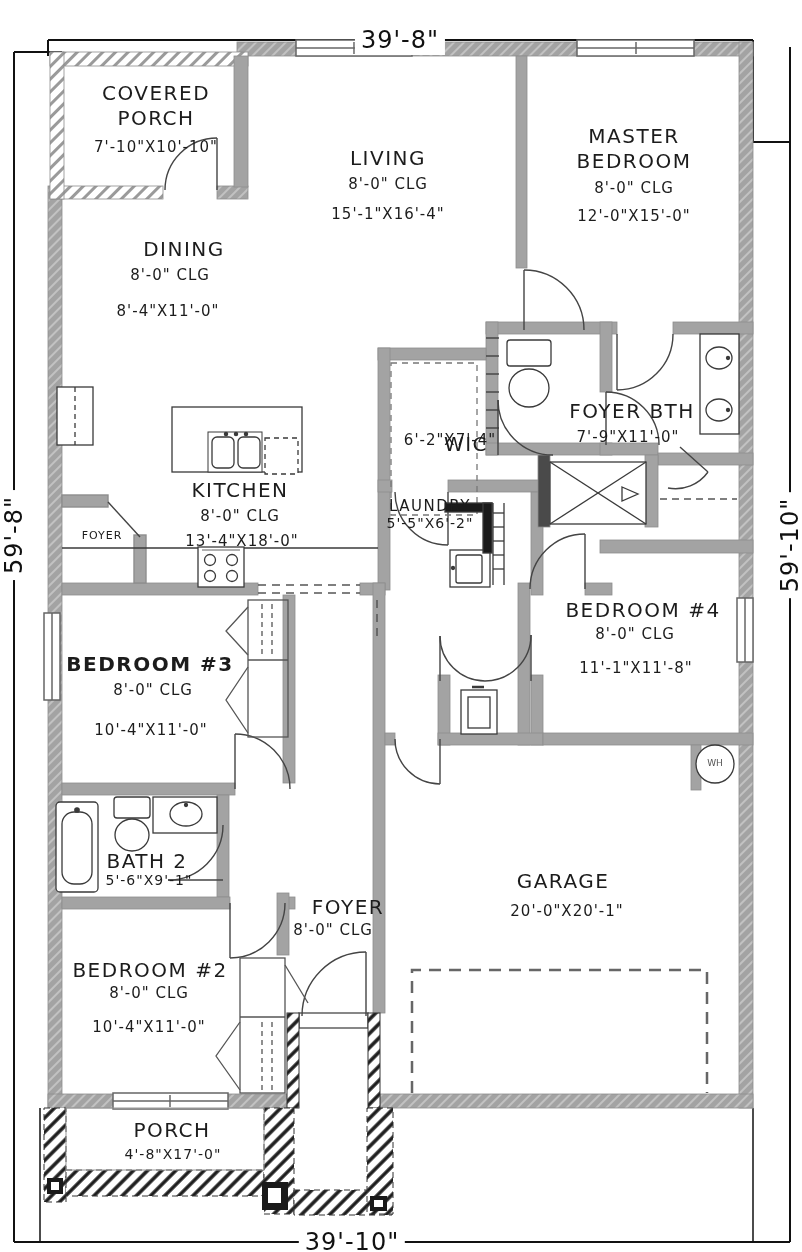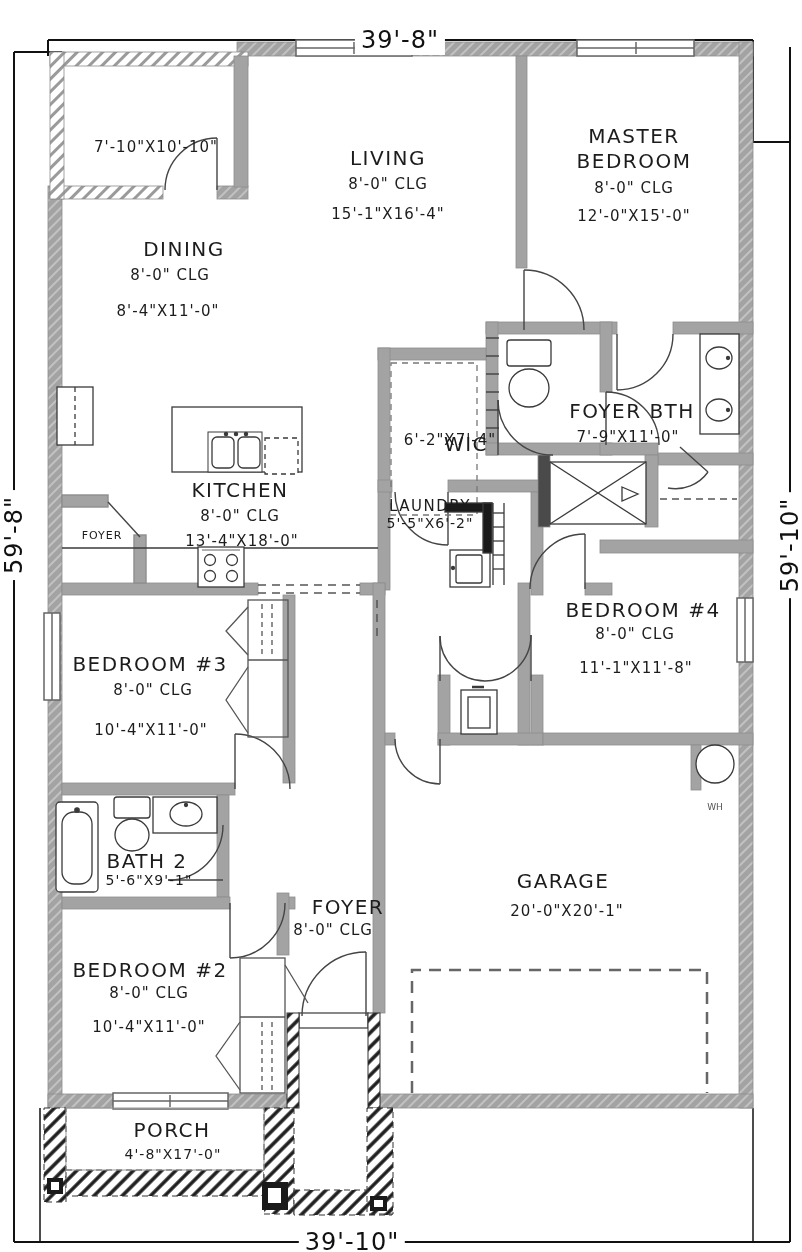--- a/index.html
+++ b/index.html
@@ -357,20 +357,21 @@
     </g>
     <rect x="66" y="1108" width="198" height="62" fill="none" stroke="#999" stroke-width="1"></rect>
   </g>
 </svg>
 
   <div class="lbl dim" style="left:400px;top:40px;">39'-8"</div>
   <div class="lbl dim" style="left:352px;top:1242px;">39'-10"</div>
   <div class="lbl dim vert" style="left:14px;top:535px;">59'-8"</div>
   <div class="lbl dim vert" style="left:790px;top:545px;">59'-10"</div>
 
+  <div class="lbl room-name wrap" style="left:156px;top:106px;width:170px;">COVERED PORCH</div>
   <div class="lbl room-sub" style="left:156px;top:147px;">7'-10"X10'-10"</div>
 
   <div class="lbl room-name" style="left:388px;top:158px;">LIVING</div>
   <div class="lbl room-sub" style="left:388px;top:184px;">8'-0" CLG</div>
   <div class="lbl room-sub" style="left:388px;top:214px;">15'-1"X16'-4"</div>
 
   <div class="lbl room-name wrap" style="left:634px;top:149px;width:160px;">MASTER BEDROOM</div>
   <div class="lbl room-sub" style="left:634px;top:188px;">8'-0" CLG</div>
   <div class="lbl room-sub" style="left:634px;top:216px;">12'-0"X15'-0"</div>
 
@@ -390,34 +391,34 @@
 
   <div class="lbl tiny" style="left:102px;top:536px;">FOYER</div>
 
   <div class="lbl room-name" style="left:430px;top:506px;font-size:15px;">LAUNDRY</div>
   <div class="lbl room-sub" style="left:430px;top:524px;font-size:14px;">5'-5"X6'-2"</div>
 
   <div class="lbl room-name" style="left:643px;top:610px;">BEDROOM #4</div>
   <div class="lbl room-sub" style="left:635px;top:634px;">8'-0" CLG</div>
   <div class="lbl room-sub" style="left:636px;top:668px;">11'-1"X11'-8"</div>
 
-  <div class="lbl room-name" style="left:150px;top:664px;">BEDROOM #3</div>
+  <div class="lbl room-name" style="left:150px;top:664px;font-weight:bold;">BEDROOM #3</div>
   <div class="lbl room-sub" style="left:153px;top:690px;">8'-0" CLG</div>
   <div class="lbl room-sub" style="left:151px;top:730px;">10'-4"X11'-0"</div>
 
   <div class="lbl room-name" style="left:147px;top:861px;">BATH 2</div>
   <div class="lbl room-sub" style="left:149px;top:881px;font-size:14px;">5'-6"X9'-1"</div>
 
   <div class="lbl room-name" style="left:348px;top:907px;">FOYER</div>
   <div class="lbl room-sub" style="left:333px;top:930px;">8'-0" CLG</div>
 
   <div class="lbl room-name" style="left:150px;top:970px;text-align:center;">BEDROOM #2</div>
   <div class="lbl room-sub" style="left:149px;top:993px;">8'-0" CLG</div>
   <div class="lbl room-sub" style="left:149px;top:1027px;">10'-4"X11'-0"</div>
 
   <div class="lbl room-name" style="left:563px;top:881px;">GARAGE</div>
   <div class="lbl room-sub" style="left:567px;top:911px;">20'-0"X20'-1"</div>
 
   <div class="lbl room-name" style="left:172px;top:1130px;">PORCH</div>
   <div class="lbl room-sub" style="left:173px;top:1155px;font-size:14px;">4'-8"X17'-0"</div>
 
-  <div class="lbl micro" style="left:715px;top:808px;">WH</div>
+  <div class="lbl micro" style="left:715px;top:764px;">WH</div>
 </div>
 
 </body></html>

